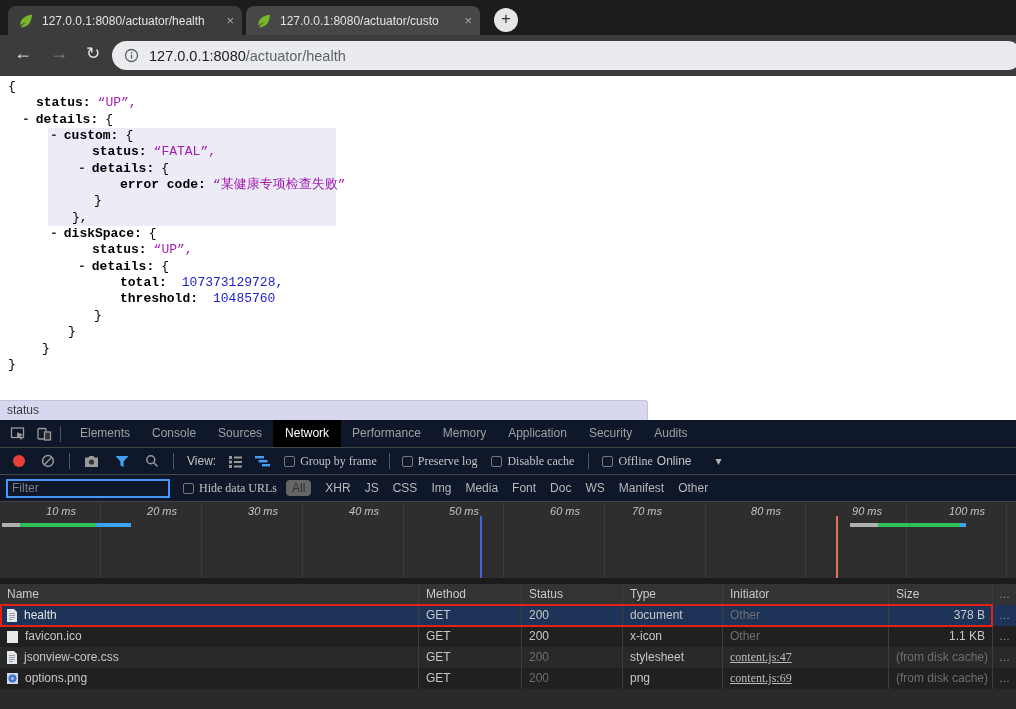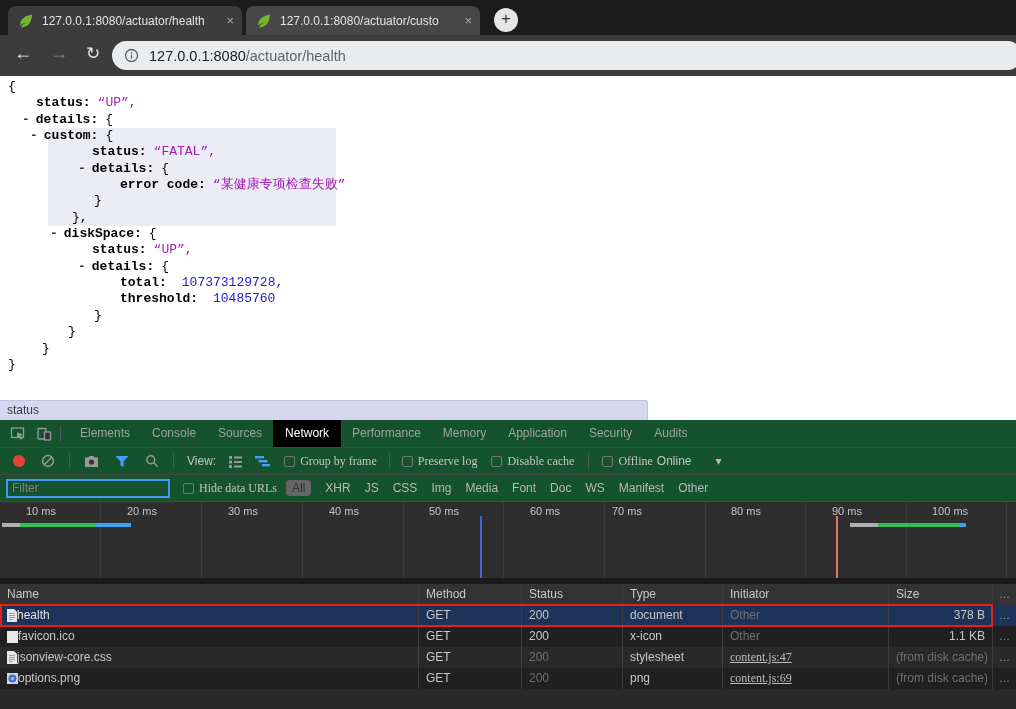--- a/index.html
+++ b/index.html
@@ -39,21 +39,21 @@
   .jp { color:#000; }
   .jp.open { margin-left:7px; }
   #json-highlight { position:absolute; left:48px; top:49px; width:288px; height:98px;
     background:#ececf6; z-index:0; }
 
   #bubble { left:0; top:400px; width:648px; height:20px; background:#d7d7ef;
     border-top-right-radius:3px; border-top:1px solid #c3c3de; border-right:1px solid #c3c3de;
     color:#3b3b3b; font-size:12px; line-height:19px; padding-left:7px; }
 
   
-  #devtools { left:0; top:420px; width:1016px; height:289px; background:#14532d;
+  #devtools { left:0; top:420px; width:1016px; height:289px; background:#0f172a;
     color:#c7c7c7; font-size:12px; }
   #dt-tabbar { position:absolute; left:0; top:0; width:1016px; height:27px;
     display:flex; align-items:center; }
   #dt-tabbar .icon { color:#9a9a9a; display:flex; margin-left:10px; }
   .vdiv { width:1px; height:16px; background:#555; margin:0 8px; }
   .dt-tab { margin:0 11px; color:#a0a0a0; height:27px; line-height:27px; }
   .dt-tab.active { background:#000; color:#fff; padding:0 12px; margin:0; }
 
   #dt-toolbar { position:absolute; left:0; top:27px; width:1016px; height:27px;
     border-top:1px solid #464646; display:flex; align-items:center; }
@@ -69,41 +69,41 @@
   #filter-input { margin-left:6px; width:164px; height:19px; background:transparent;
     border:2px solid #4596f7; color:#ccc; font-size:12px; padding:0 4px; outline:none;
     font-family:"Liberation Sans",sans-serif; }
   #filter-input::placeholder { color:#7f7f7f; }
   .pill { background:#666; color:#333; border-radius:4px; padding:1px 6px; margin-left:9px; }
   .cat { margin-left:14px; color:#b8b8b8; }
 
   #dt-overview { position:absolute; left:0; top:81px; width:1016px; height:77px;
     background:#2e2e2e; border-top:1px solid #464646; overflow:hidden; }
   .gridline { position:absolute; top:0; bottom:0; width:1px; background:#3d3d3d; }
-  .tl-label { position:absolute; top:3px; width:70px; text-align:left; font-size:11px;
-    color:#c4c4c4; }
+  .tl-label { position:absolute; top:3px; width:70px; text-align:center; font-size:11px;
+    color:#c4c4c4;font-style:italic; }
   .wf { position:absolute; height:4px; top:21px; }
   .wf.gray { background:#b0b0b0; }
   .wf.green { background:#2fbf56; }
   .wf.wblue { background:#3ba2f4; }
   .evline { position:absolute; top:14px; bottom:0; width:2px; }
   #dcl-line { left:480px; background:#4664d8; }
   #load-line { left:836px; background:#e47262; }
 
   #dt-strip { position:absolute; left:0; top:158px; width:1016px; height:6px; background:#1b1b1b; }
 
   .dt-grid { display:grid; grid-template-columns:419px 103px 101px 100px 166px 104px 23px;
     width:1016px; height:21px; align-items:center; }
   .dt-grid > div { height:21px; line-height:21px; padding-left:7px; overflow:hidden;
     white-space:nowrap; border-right:1px solid #3d3d3d; }
   .dt-grid > div:last-child { border-right:none; padding:0; text-align:center; color:#999;
     font-size:11px; }
   #dt-header { position:absolute; left:0; top:164px; background:#333; color:#c9c9c9; }
   .dt-row { position:absolute; left:0; color:#c7c7c7; }
-  .dt-row .name { display:flex; align-items:center; }
+  .dt-row .name { display:flex; align-items:center; gap:7px; }
   .dt-row .name svg, .dt-row .name .blank { flex:0 0 auto; }
   .dt-row .size { text-align:right; padding-right:7px; }
   .row-dark { background:#202020; }
   .row-light { background:#292929; }
   .row-sel { background:#1d3458; }
   .dim { color:#6f6f6f; }
   .link { color:#bdbdbd; text-decoration:underline;font-family:Liberation Serif, serif; }
   .blank { width:11px; height:12px; background:#e8e8e8; }
   #sel-outline { position:absolute; left:0; top:184px; width:993px; height:23px;
     border:2px solid #e42017; z-index:6; pointer-events:none; }
@@ -143,21 +143,21 @@
     <span class="url"><span class="host">127.0.0.1:8080</span><span class="path">/actuator/health</span></span>
   </div>
 </div>
 
 <div id="page" class="abs">
   <div id="jsonview">
     <div id="json-highlight"></div>
     <div class="jl" style="padding-left:8px"><span class="jp">{</span></div>
     <div class="jl" style="padding-left:36px"><span class="jk">status:</span><span class="js">“UP”,</span></div>
     <div class="jl" style="padding-left:22px"><span class="jd">-</span><span class="jk">details:</span><span class="jp open">{</span></div>
-    <div class="jl" style="padding-left:30px"><span class="jd">-</span><span class="jk">custom:</span><span class="jp open">{</span></div>
+    <div class="jl" style="padding-left:50px"><span class="jd">-</span><span class="jk">custom:</span><span class="jp open">{</span></div>
     <div class="jl" style="padding-left:92px"><span class="jk">status:</span><span class="js">“FATAL”,</span></div>
     <div class="jl" style="padding-left:78px"><span class="jd">-</span><span class="jk">details:</span><span class="jp open">{</span></div>
     <div class="jl" style="padding-left:120px"><span class="jk">error code:</span><span class="js">“某健康专项检查失败”</span></div>
     <div class="jl" style="padding-left:94px"><span class="jp">}</span></div>
     <div class="jl" style="padding-left:72px"><span class="jp">},</span></div>
     <div class="jl" style="padding-left:50px"><span class="jd">-</span><span class="jk">diskSpace:</span><span class="jp open">{</span></div>
     <div class="jl" style="padding-left:92px"><span class="jk">status:</span><span class="js">“UP”,</span></div>
     <div class="jl" style="padding-left:78px"><span class="jd">-</span><span class="jk">details:</span><span class="jp open">{</span></div>
     <div class="jl" style="padding-left:120px"><span class="jk">total:</span><span class="jn">107373129728,</span></div>
     <div class="jl" style="padding-left:120px"><span class="jk">threshold:</span><span class="jn">10485760</span></div>

